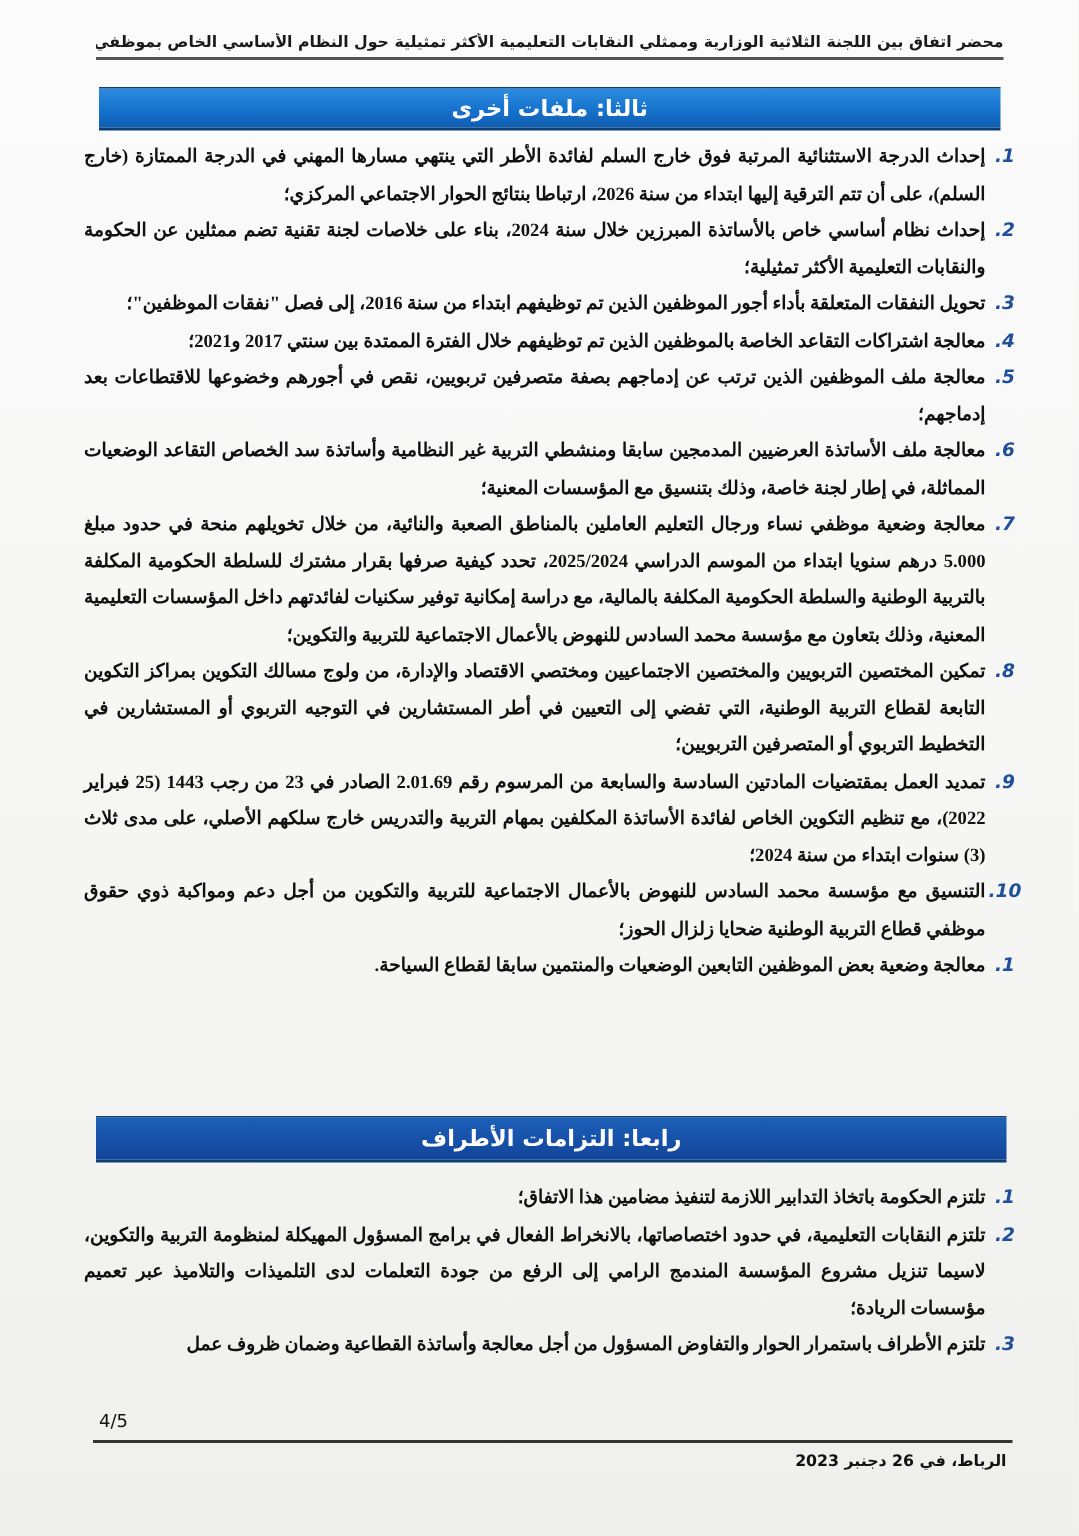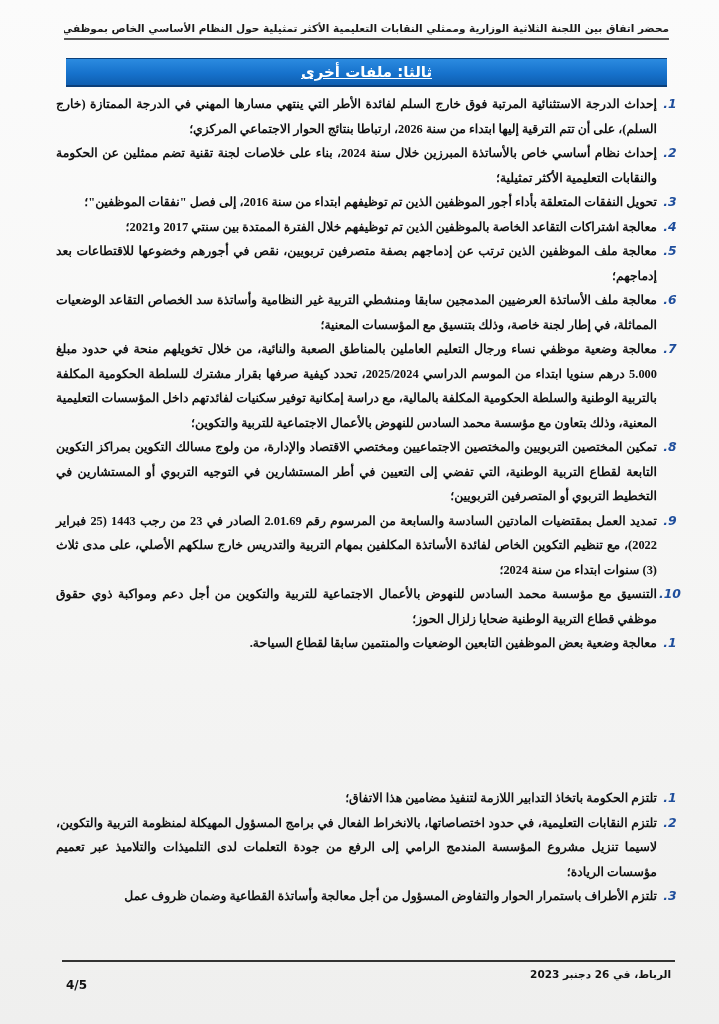--- a/index.html
+++ b/index.html
@@ -21,21 +21,20 @@
     padding-bottom: 4px;
     border-bottom: 2px solid #555;
   }
   .band {
     position: absolute; left: 66px; right: 52px; height: 26px;
     background: linear-gradient(180deg, #2c8be0 0%, #1672cc 55%, #0f5eb0 100%);
     border-top: 1px solid #0b3f7a; border-bottom: 2px solid #0b3f7a;
     color: #fff; font-weight: bold; font-size: 15px;
     display: flex; align-items: center; justify-content: center;
     direction: rtl;
-    text-decoration: underline;
   }
   .band.b2 {
     background: linear-gradient(180deg, #1d5fb8 0%, #1650a6 60%, #12449a 100%);
     left: 64px; right: 48px; height: 28px;
   }
   .list {
     position: absolute; left: 56px; right: 38px;
     direction: rtl; text-align: justify;
     font-size: 12.4px; font-weight: bold; line-height: 24.5px;
   }
@@ -48,22 +47,22 @@
   .txt { display: block; font-family: Liberation Serif, serif; }
   .footer-rule {
     position: absolute; left: 62px; right: 44px; top: 960px;
     height: 0; border-top: 2px solid #333;
   }
   .footer-date {
     position: absolute; right: 48px; top: 968px;
     direction: rtl; font-size: 10.5px; font-weight: bold;
   }
   .footer-page {
-    position: absolute; left: 66px; top: 978px;
-    font-size: 12px; font-weight: bold;
+    position: absolute; left: 66px; top: 940px;
+    font-size: 12px; font-weight: normal;
   }
 </style>
 </head>
 <body>
 
 <div class="page">
 
   <div class="running-header">محضر اتفاق بين اللجنة الثلاثية الوزارية وممثلي النقابات التعليمية الأكثر تمثيلية حول النظام الأساسي الخاص بموظفي قطاع التربية الوطنية</div>
 
   <div class="band" style="top:58px;">
@@ -110,20 +109,23 @@
     <div class="item">
         <span class="num">10.</span>
         <span class="txt">التنسيق مع مؤسسة محمد السادس للنهوض بالأعمال الاجتماعية للتربية والتكوين من أجل دعم ومواكبة ذوي حقوق موظفي قطاع التربية الوطنية ضحايا زلزال الحوز؛</span>
       </div>
     <div class="item">
         <span class="num">1.</span>
         <span class="txt">معالجة وضعية بعض الموظفين التابعين الوضعيات والمنتمين سابقا لقطاع السياحة.</span>
       </div>
   </div>
 
+  <div class="band b2" style="top:744px;">
+    <span>رابعا: التزامات الأطراف</span>
+  </div>
 
   <div class="list" style="top:786px;">
     <div class="item">
         <span class="num">1.</span>
         <span class="txt">تلتزم الحكومة باتخاذ التدابير اللازمة لتنفيذ مضامين هذا الاتفاق؛</span>
       </div>
     <div class="item">
         <span class="num">2.</span>
         <span class="txt">تلتزم النقابات التعليمية، في حدود اختصاصاتها، بالانخراط الفعال في برامج المسؤول المهيكلة لمنظومة التربية والتكوين، لاسيما تنزيل مشروع المؤسسة المندمج الرامي إلى الرفع من جودة التعلمات لدى التلميذات والتلاميذ عبر تعميم مؤسسات الريادة؛</span>
       </div>

